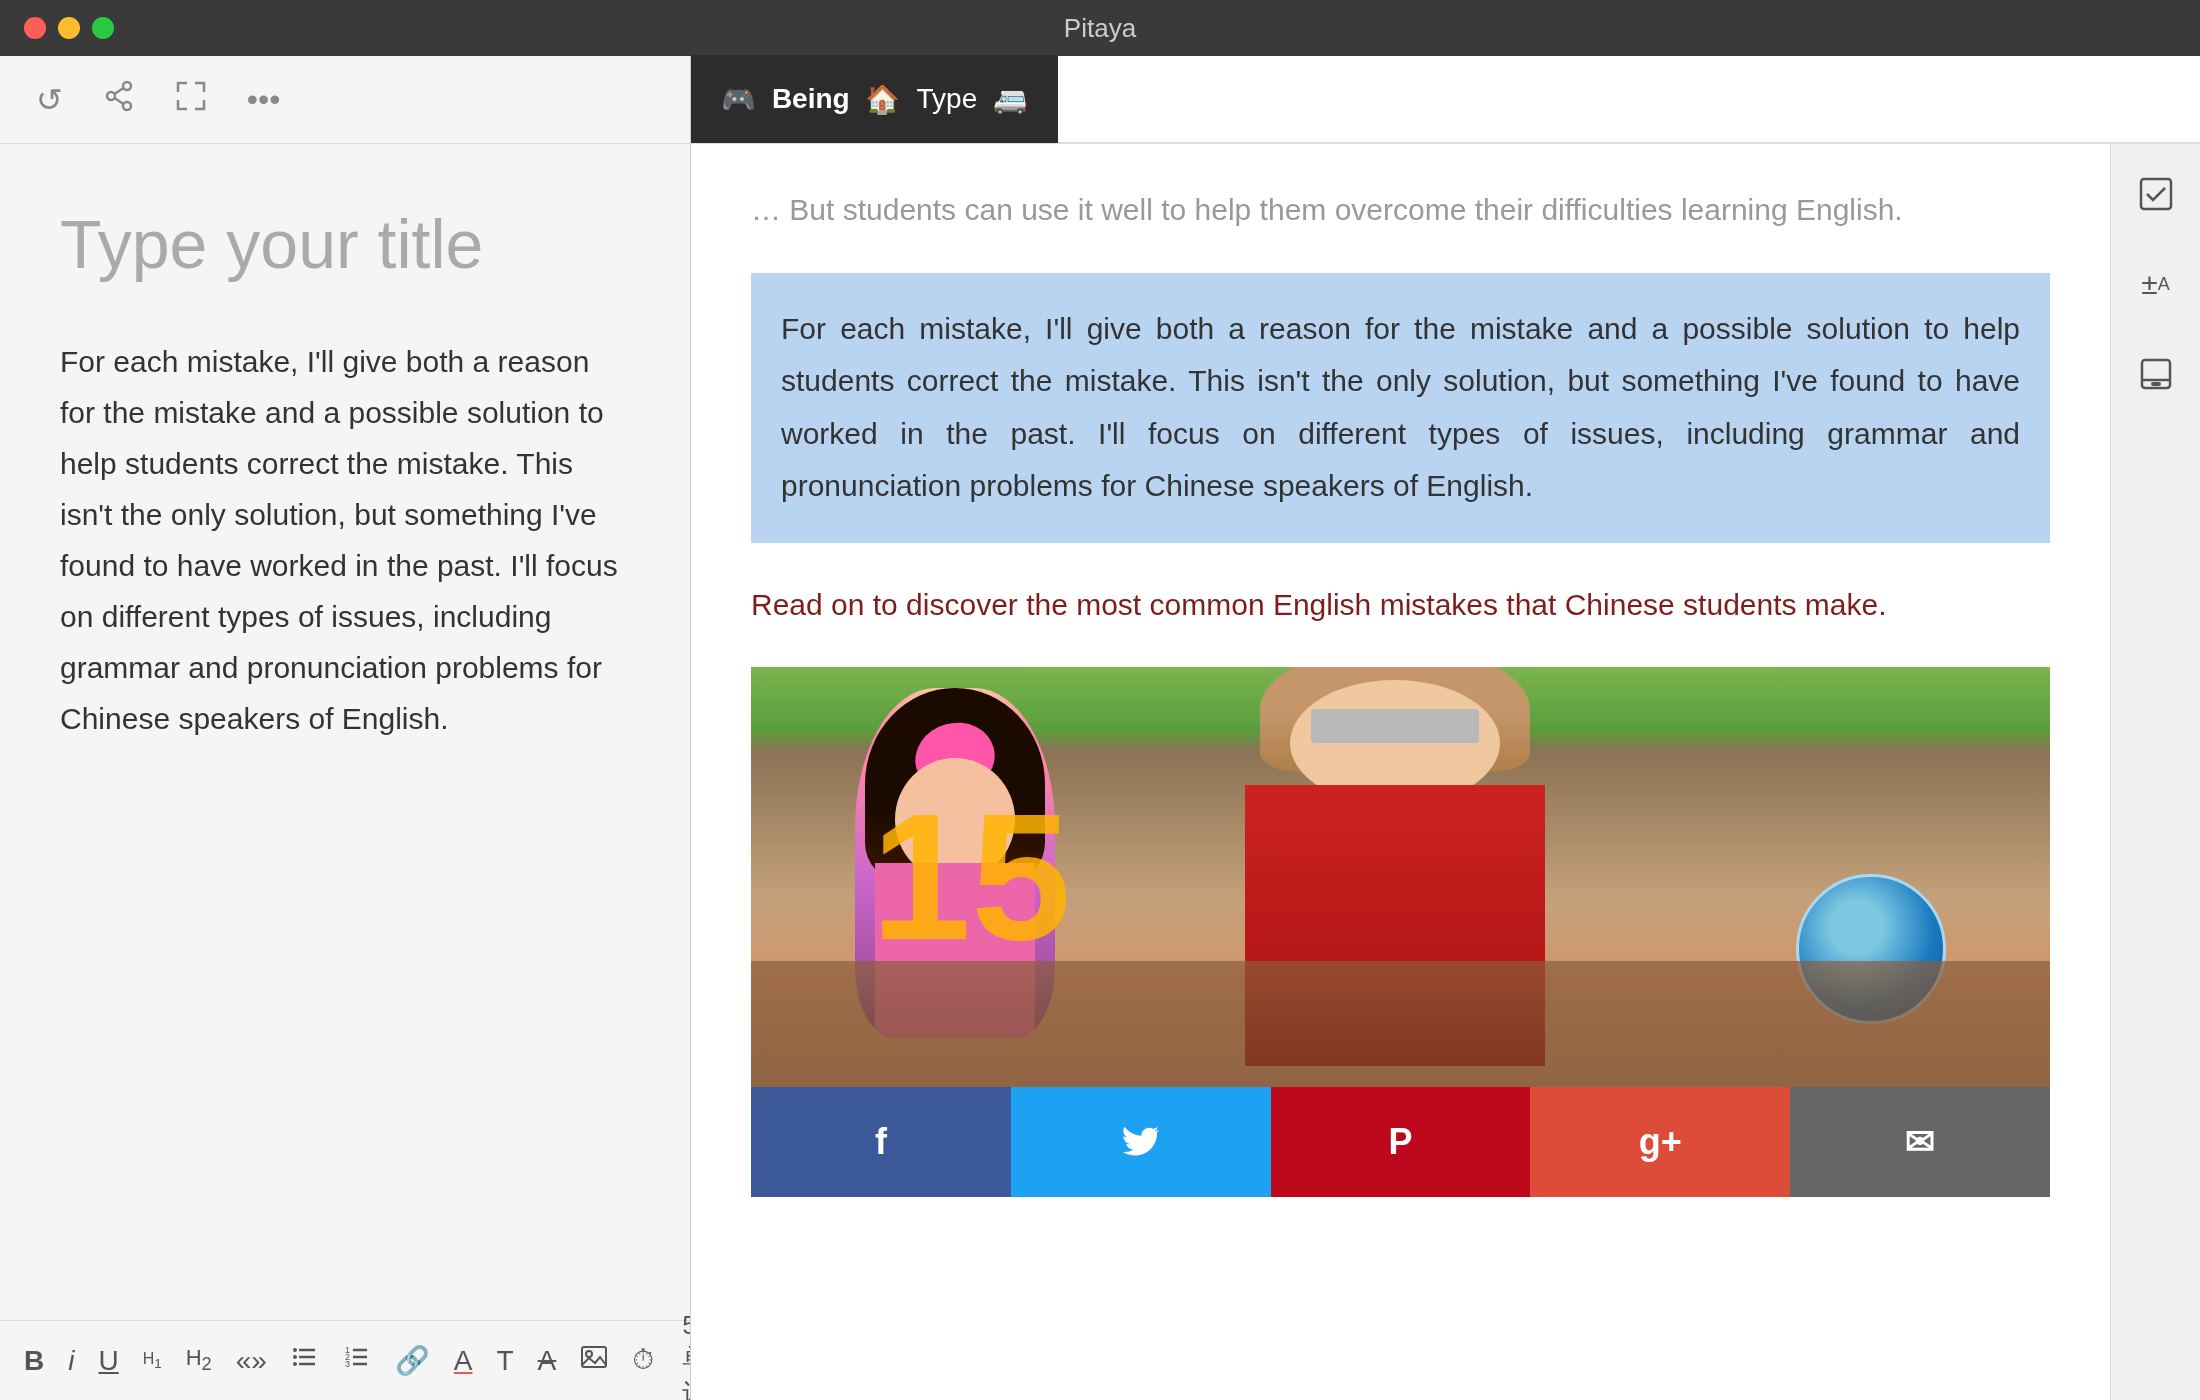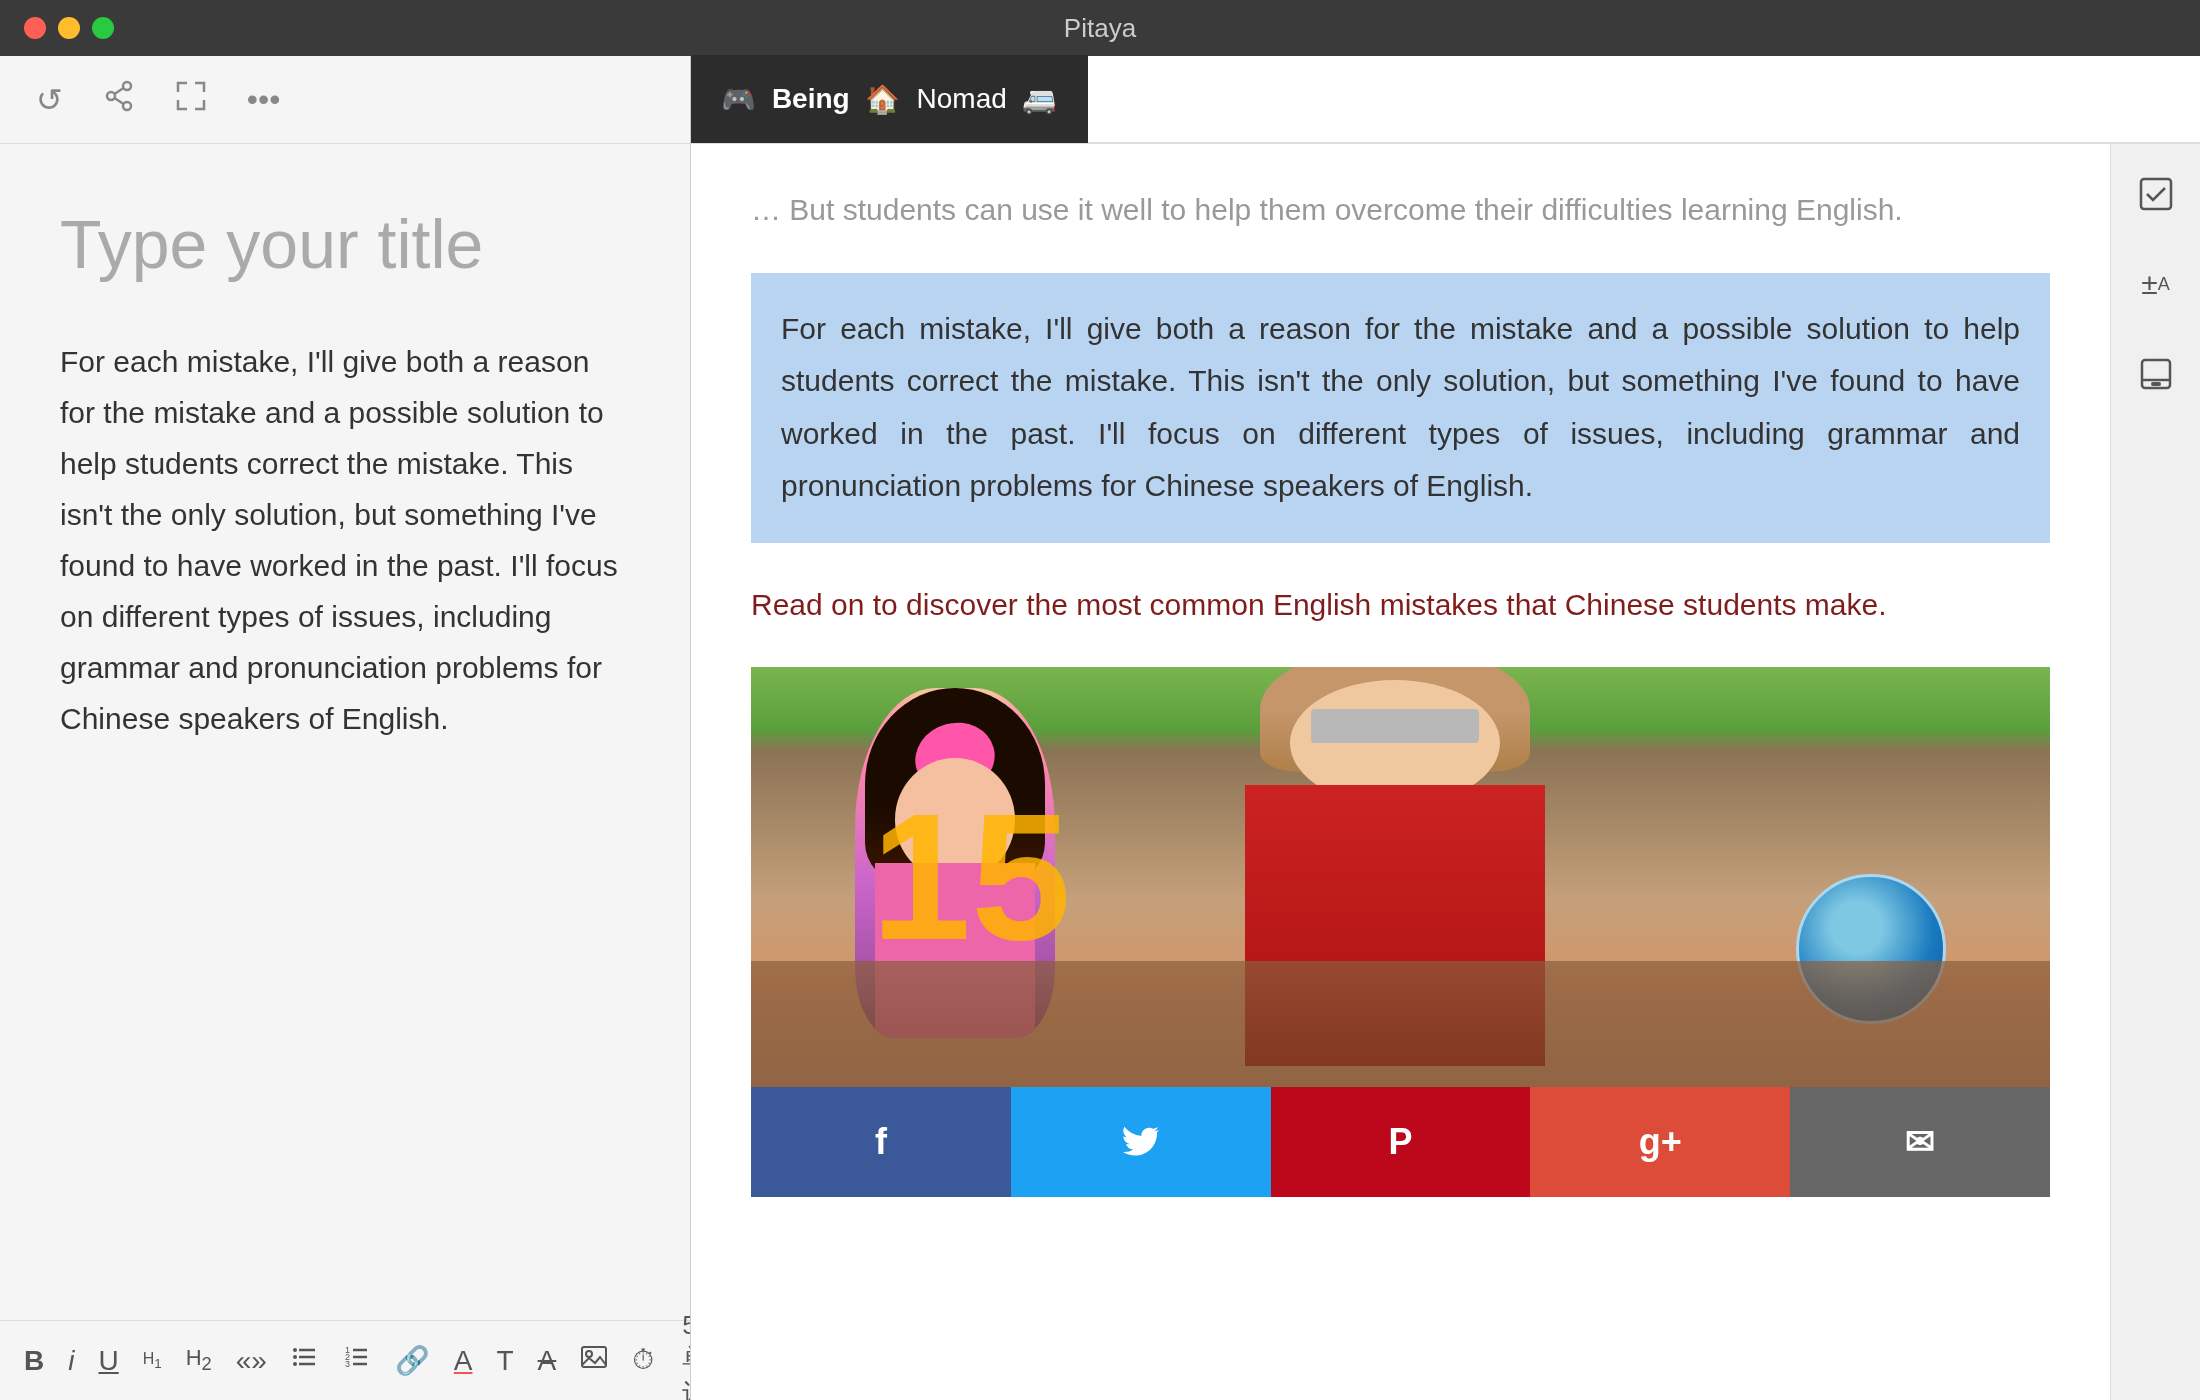--- a/index.html
+++ b/index.html
@@ -359,21 +359,21 @@
   </div>
 
   <div class="browser-panel">
 
     <div class="browser-toolbar">
       <div class="browser-logo">
 
         <span style="color:#fff;font-size:28px;">🎮</span>
         <span style="color:#fff;font-size:28px;font-weight:700;">Being</span>
         <span style="color:#fff;font-size:28px;">🏠</span>
-        <span style="color:#fff;font-size:28px;font-weight:400;">Nomad</span>
+        <span style="color:#fff;font-size:28px;font-weight:400;">Type</span>
         <span style="color:#fff;font-size:28px;">🚐</span>
       </div>
 
       <div class="hamburger-menu">
         <div class="hamburger-line"></div>
         <div class="hamburger-line"></div>
         <div class="hamburger-line"></div>
       </div>
     </div>
 

